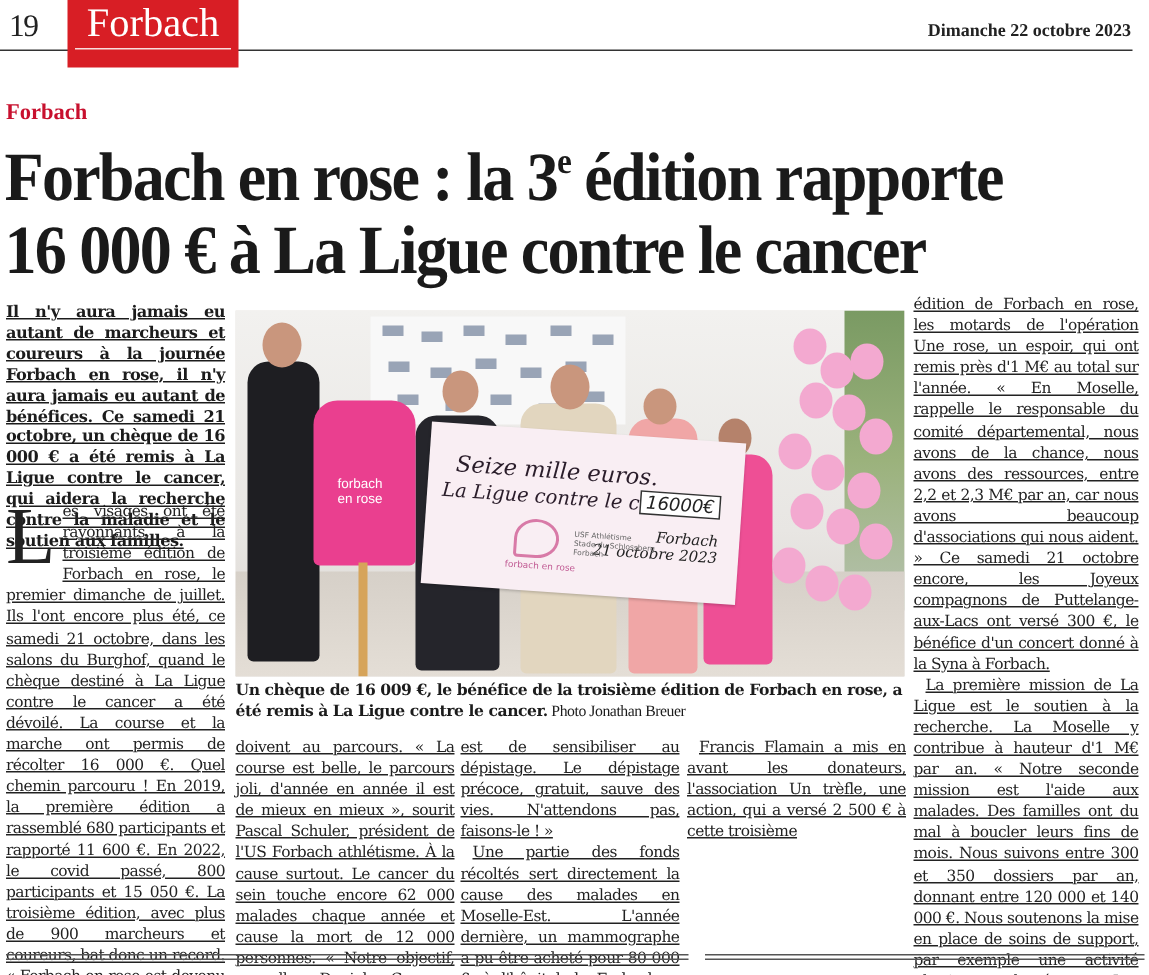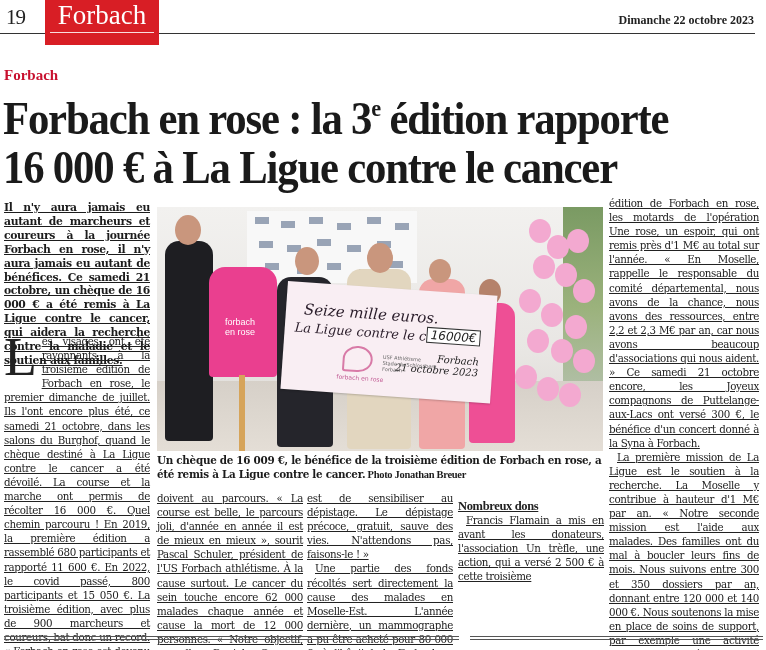--- a/index.html
+++ b/index.html
@@ -46,21 +46,21 @@
   .check-line1, .check-line2 { position: absolute; font-family: "DejaVu Serif", serif; font-style: italic; color: #2a1d2a; }
   .check-line1 { left: 18px; top: 18px; font-size: 15px; }
   .check-line2 { left: 10px; top: 38px; font-size: 13px; }
   .check-amount { position: absolute; right: 14px; top: 36px; border: 1px solid #333; padding: 0 3px; font-family: "DejaVu Sans", sans-serif; font-size: 12px; font-style: italic; color: #222; background: #fff; }
   .check-city { position: absolute; right: 14px; top: 62px; font-family: "DejaVu Serif", serif; font-style: italic; font-size: 10px; color: #222; text-align: right; line-height: 11px; }
   .check-org { position: absolute; left: 100px; top: 66px; font-family: "DejaVu Sans", sans-serif; font-size: 5px; line-height: 6px; color: #666; }
   .check-logo { position: absolute; left: 60px; top: 60px; width: 30px; height: 26px; border: 2px solid #d87aa7; border-radius: 50% 50% 50% 10%; }
   .check-logo-text { position: absolute; left: 55px; top: 88px; font-family: "DejaVu Sans", sans-serif; font-size: 6px; color: #c15a93; }
 
   .caption { position: absolute; left: 157px; top: 453px; width: 446px; font-family: "DejaVu Serif", serif; font-weight: bold; font-size: 10.4px; line-height: 14px; letter-spacing: -0.3px; color: #1c1c1c; }
-  .caption .credit { font-weight: bold; font-family: "Liberation Serif", serif; font-size: 10.5px; text-align: center; }
+  .caption .credit { font-weight: normal; font-family: "Liberation Serif", serif; font-size: 10.5px; text-align: center; }
 </style>
 </head>
 <body>
 
 <div class="page-num">19</div>
 <div class="rule-top"></div>
 <div class="section-flag">
   <span>Forbach</span>
   <div class="under"></div>
 </div>
@@ -159,21 +159,20 @@
 <div class="col col2">
   <span>doivent au parcours. « La course est belle, le parcours joli, d'année en année il est de mieux en mieux », sourit Pascal Schuler, président de l'US Forbach athlétisme. À la cause surtout. Le cancer du sein touche encore 62 000 malades chaque année et cause la mort de 12 000 personnes. « Notre objectif, rappelle Daniel Cesarec, responsable local de La Ligue,</span>
 </div>
 
 <div class="col col3">
   <div>est de sensibiliser au dépistage. Le dépistage précoce, gratuit, sauve des vies. N'attendons pas, faisons-le ! »</div>
   <div class="indent">Une partie des fonds récoltés sert directement la cause des malades en Moselle-Est. L'année dernière, un mammographe a pu être acheté pour 80 000 €, à l'hôpital de Forbach. « Nous avons maintenant en projet, annonce Francis Fla-</div>
 </div>
 
 <div class="col col4">
-  <div class="subhead">Nombreux dons</div>
   <div class="indent">Francis Flamain a mis en avant les donateurs, l'association Un trèfle, une action, qui a versé 2 500 € à cette troisième</div>
 </div>
 
 <div class="col col5">
   <div>édition de Forbach en rose, les motards de l'opération Une rose, un espoir, qui ont remis près d'1 M€ au total sur l'année. « En Moselle, rappelle le responsable du comité départemental, nous avons de la chance, nous avons des ressources, entre 2,2 et 2,3 M€ par an, car nous avons beaucoup d'associations qui nous aident. » Ce samedi 21 octobre encore, les Joyeux compagnons de Puttelange-aux-Lacs ont versé 300 €, le bénéfice d'un concert donné à la Syna à Forbach.</div>
   <div class="indent">La première mission de La Ligue est le soutien à la recherche. La Moselle y contribue à hauteur d'1 M€ par an. « Notre seconde mission est l'aide aux malades. Des familles ont du mal à boucler leurs fins de mois. Nous suivons entre 300 et 350 dossiers par an, donnant entre 120 000 et 140 000 €. Nous soutenons la mise en place de soins de support, par exemple une activité physique adaptée. » Les séances doivent se développer à Saint-Avold, Forbach et Sarreguemines.</div>
 
 </div>
 
 <div class="bottom-rule" style="left:4px;width:455px;"></div>

